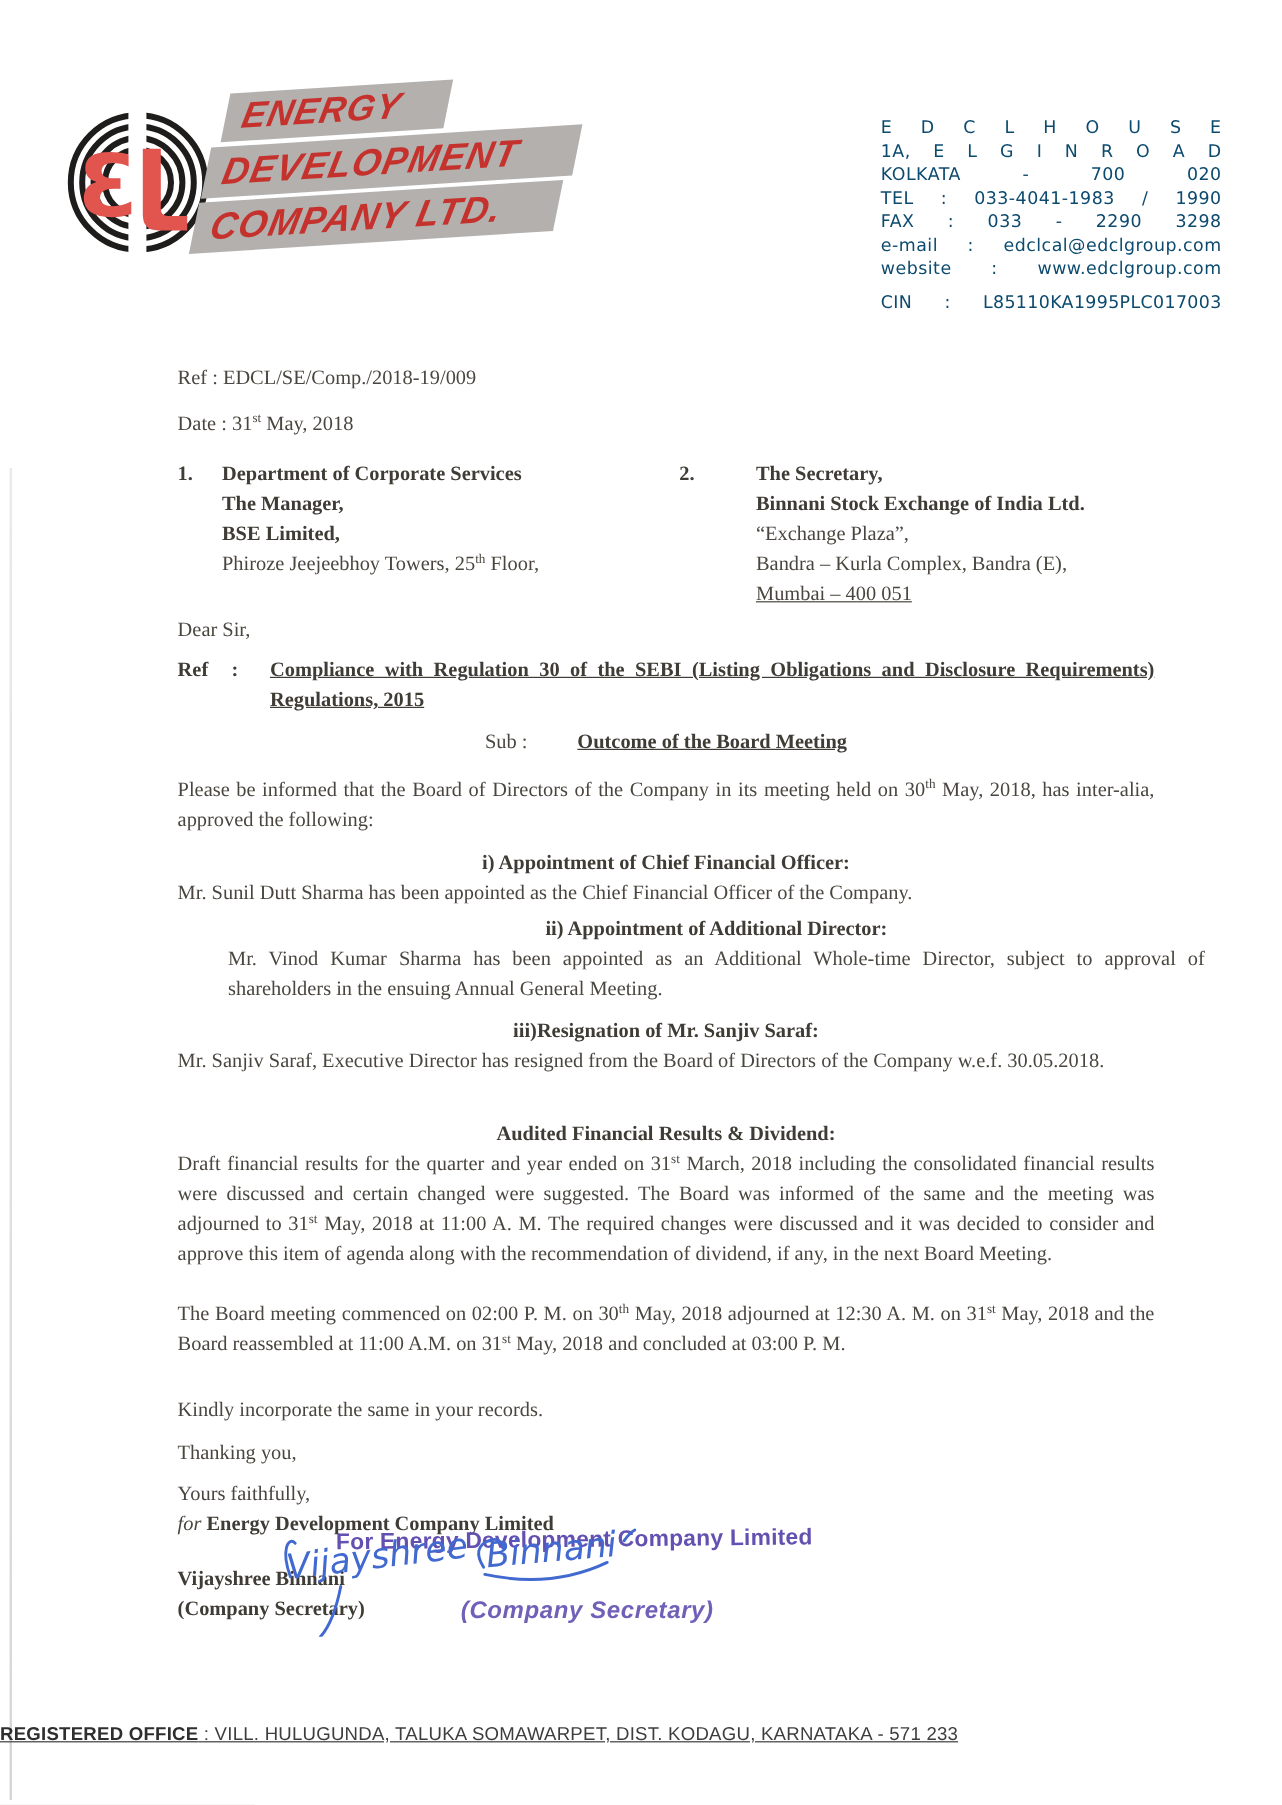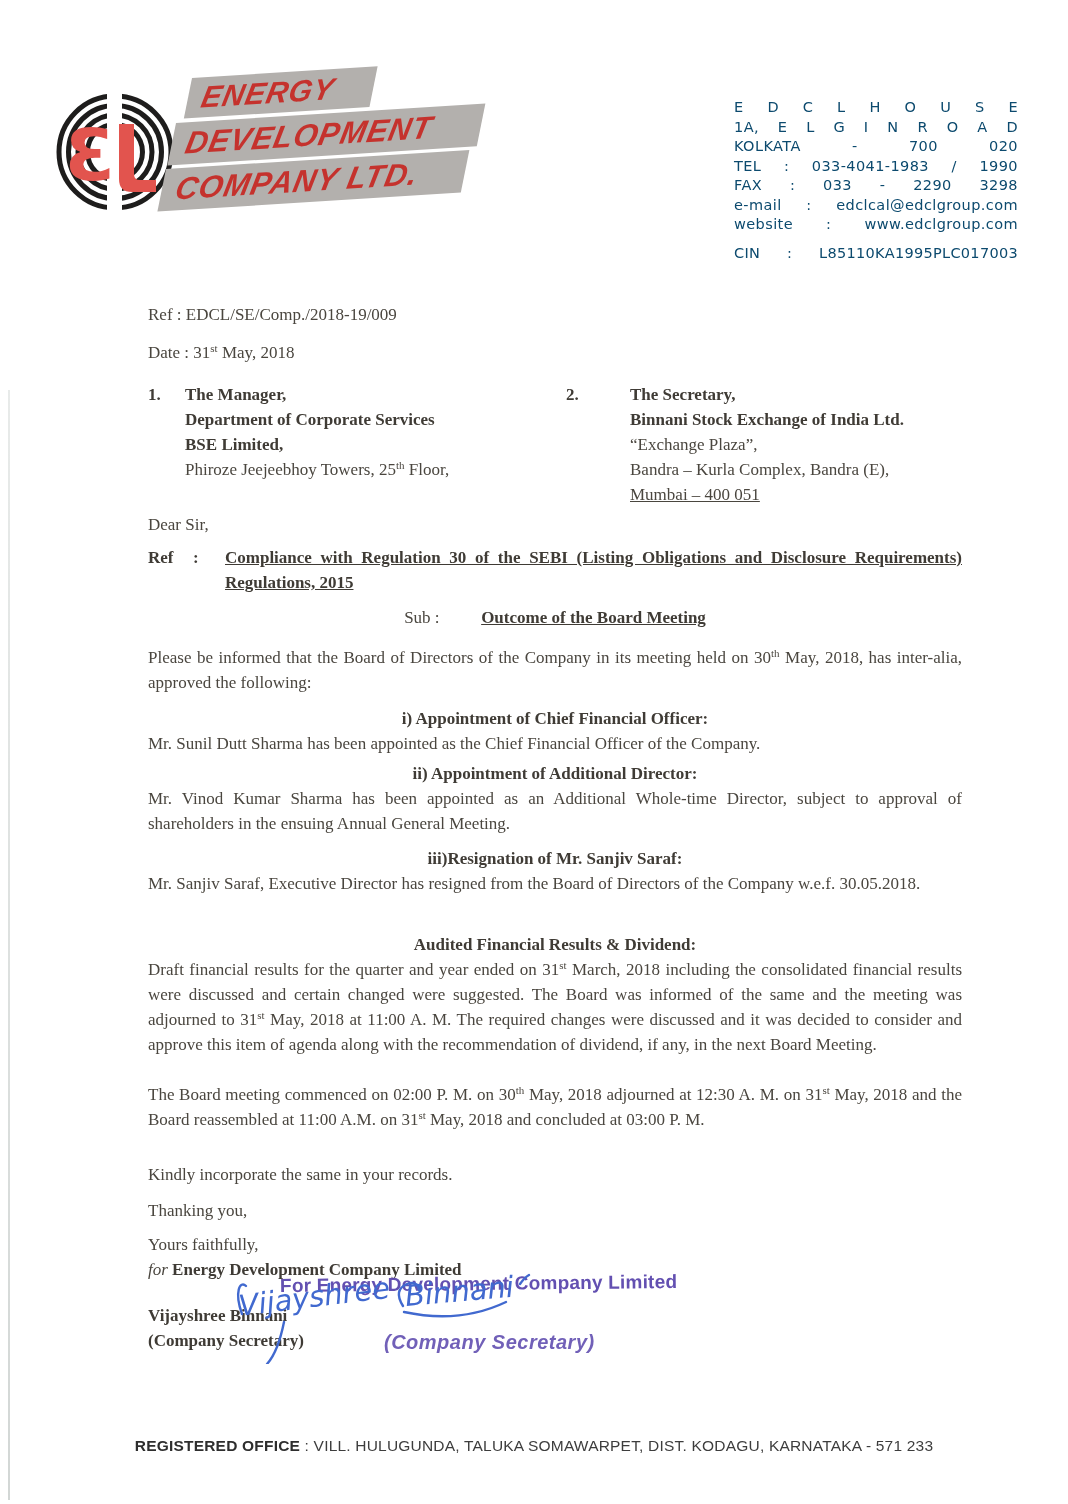--- a/index.html
+++ b/index.html
@@ -57,21 +57,21 @@
   .ref-compliance .lbl{width:45px;}
   .ref-compliance .col{width:32px;}
   .ref-compliance .txt{flex:1;text-decoration:underline;text-align:justify;}
 
   .sub-row{top:605px;display:flex;justify-content:center;}
   .sub-row .lbl{width:77px;}
   .sub-row .txt{font-weight:bold;color:#3f3b35;text-decoration:underline;}
 
   .intro{top:645px;}
   .item-1{top:706px;}
-  .item-2{top:761px;}
+  .item-2{top:761px;margin-left:42px;}
   .item-3{top:846px;}
   .item-4{top:932px;}
   .item-h{font-weight:bold;color:#3f3b35;text-align:center;}
   .timing{top:1082px;}
   .records{top:1162px;}
   .thanking{top:1198px;}
 
   .closing{top:1232px;height:170px;}
   .for-line .for-word{font-style:italic;}
   .for-line .for-co{font-weight:bold;color:#3f3b35;}
@@ -79,22 +79,22 @@
   .sig-title{font-weight:bold;color:#3f3b35;}
   .stamp-line-1{position:absolute;left:132px;top:39px;white-space:nowrap;
     font-family:"Liberation Sans",sans-serif;font-weight:700;font-size:19px;
     color:#5b47ad;letter-spacing:.2px;transform:rotate(-.6deg);opacity:.95;}
   .stamp-line-2{position:absolute;left:236px;top:98px;white-space:nowrap;
     font-family:"Liberation Sans",sans-serif;font-weight:700;font-style:italic;font-size:20px;
     color:#6553b2;letter-spacing:.5px;opacity:.92;}
   .signature-script{position:absolute;left:72px;top:40px;}
 
   
-  .footer{position:absolute;left:0;top:1437px;width:100%;text-align:center;
-    font-family:"Liberation Sans",sans-serif;font-size:15.5px;color:#3d3d3d;letter-spacing:.2px;}
+  .footer{position:absolute;left:0;top:1437px;width:100%;
+    font-family:"Liberation Sans",sans-serif;font-size:15.5px;color:#3d3d3d;letter-spacing:.2px;text-decoration:underline;}
   .footer .f-label{font-weight:700;color:#2e2e2e;}
 </style>
 </head>
 <body>
 
 <div class="page">
   <div class="scan-artifact"></div>
 
   <div class="letterhead">
     <div class="logo-emblem">
@@ -134,22 +134,22 @@
 
   <div class="content">
 
     <p class="blk ref-no">Ref : EDCL/SE/Comp./2018-19/009</p>
     <p class="blk date-line">Date : 31<sup>st</sup> May, 2018</p>
 
     <div class="blk addressees">
       <div class="addr-block addr-1">
         <div class="num">1.</div>
         <div class="addr-lines">
+          <div class="bold">Department of Corporate Services</div>
           <div class="bold">The Manager,</div>
-          <div class="bold">Department of Corporate Services</div>
           <div class="bold">BSE Limited,</div>
           <div>Phiroze Jeejeebhoy Towers, 25<sup>th</sup> Floor,</div>
         </div>
       </div>
       <div class="addr-block addr-2">
         <div class="num">2.</div>
         <div class="addr-lines">
           <div class="bold">The Secretary,</div>
           <div class="bold">Binnani Stock Exchange of India Ltd.</div>
           <div>“Exchange Plaza”,</div>

